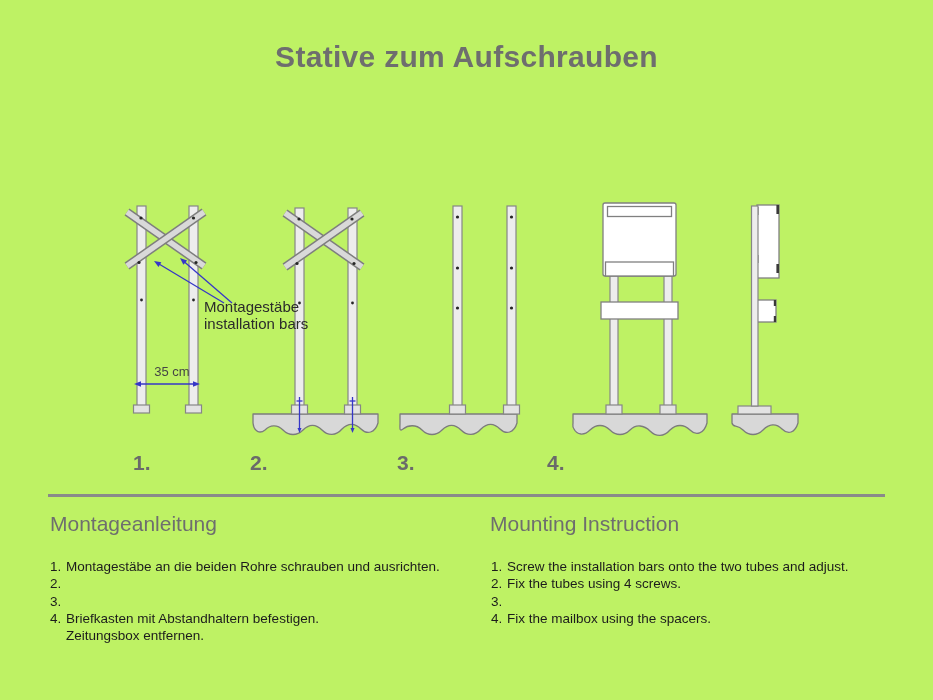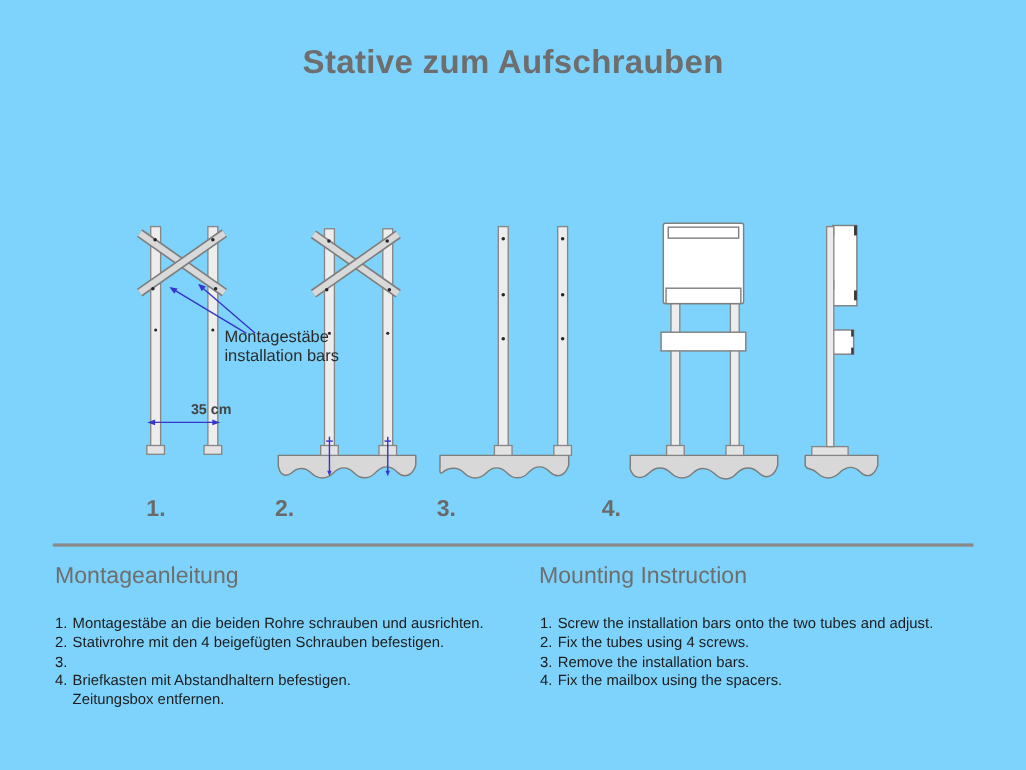--- a/index.html
+++ b/index.html
@@ -1,19 +1,19 @@
 <!DOCTYPE html>
 <html><head>
 <meta charset="utf-8">
 <style>
   html,body { margin:0; padding:0; background:#ffffff; }
   body { width:933px; height:700px; position:relative; overflow:hidden;
          font-family:"Liberation Sans", sans-serif; }
 
-  .page { position:absolute; inset:0; background:#7dd3fc; }
+  .page { position:absolute; inset:0; background:#bef264; }
 
   .title { position:absolute; left:0; right:0; top:40px; margin:0;
            text-align:center; font-size:30px; font-weight:700;
            color:#6e6e6e; letter-spacing:0.3px; }
 
   .diagram-svg { position:absolute; left:0; top:0; width:933px; height:460px; }
 
   
   .tube   { fill:#ededed; stroke:#868686; stroke-width:1.2; }
   .foot   { fill:#e3e3e3; stroke:#868686; stroke-width:1.2; }
@@ -21,22 +21,22 @@
   .bar-i  { stroke:#d9d9d9; stroke-width:5.5; fill:none; stroke-linecap:butt; }
   .ground { fill:#d8d8d8; stroke:#7c7c7c; stroke-width:1.3; stroke-linejoin:round; }
   .hole   { fill:#262626; }
   .blue   { stroke:#3636c8; fill:none; stroke-width:1.3; }
   .bluef  { fill:#3636c8; stroke:none; }
   .box    { fill:#ffffff; stroke:#808080; stroke-width:1.3; }
   .dark   { fill:#3a3a3a; }
 
   .anno-label { position:absolute; left:204px; top:299px; font-size:15px;
                 line-height:16.5px; color:#2b2b2b; white-space:nowrap; }
-  .dim-label  { position:absolute; left:162px; top:364px; width:60px;
-                text-align:center; font-size:13px; font-weight:700; color:#454545; }
+  .dim-label  { position:absolute; left:142px; top:364px; width:60px;
+                text-align:center; font-size:13px; font-weight:400; color:#454545; }
 
   .step-label { position:absolute; top:451px; font-size:21px; font-weight:700;
                 color:#6a6a6a; }
   .step-1 { left:133px; } .step-2 { left:250px; }
   .step-3 { left:397px; } .step-4 { left:547px; }
 
   .separator { position:absolute; left:48px; top:494px; width:837px; height:2.5px;
                background:#8a8a8a; }
 
   .col-heading { position:absolute; top:512px; margin:0; font-size:21px;
@@ -216,21 +216,20 @@
   <h2 class="col-heading heading-de">Montageanleitung</h2>
   <h2 class="col-heading heading-en">Mounting Instruction</h2>
 
   <div class="instr-list list-de">
       <div class="instr-row">
         <span class="num">1.</span>
         <span class="txt">Montagestäbe an die beiden Rohre schrauben und ausrichten.</span>
       </div>
       <div class="instr-row">
         <span class="num">2.</span>
-        <span class="txt">Stativrohre mit den 4 beigefügten Schrauben befestigen.</span>
       </div>
       <div class="instr-row">
         <span class="num">3.</span>
       </div>
       <div class="instr-row">
         <span class="num">4.</span>
         <span class="txt">Briefkasten mit Abstandhaltern befestigen.</span>
       </div>
       <div class="instr-row">
         <span class="num"></span>
@@ -241,21 +240,20 @@
       <div class="instr-row">
         <span class="num">1.</span>
         <span class="txt">Screw the installation bars onto the two tubes and adjust.</span>
       </div>
       <div class="instr-row">
         <span class="num">2.</span>
         <span class="txt">Fix the tubes using 4 screws.</span>
       </div>
       <div class="instr-row">
         <span class="num">3.</span>
-        <span class="txt">Remove the installation bars.</span>
       </div>
       <div class="instr-row">
         <span class="num">4.</span>
         <span class="txt">Fix the mailbox using the spacers.</span>
       </div>
     </div>
 
 </div>
 
 </body></html>

